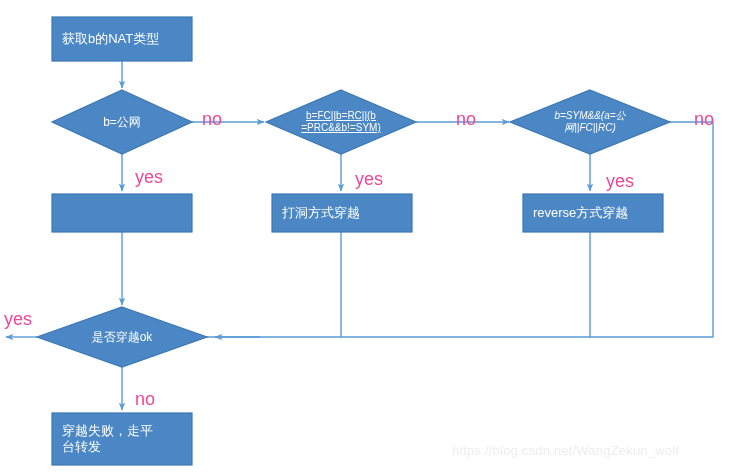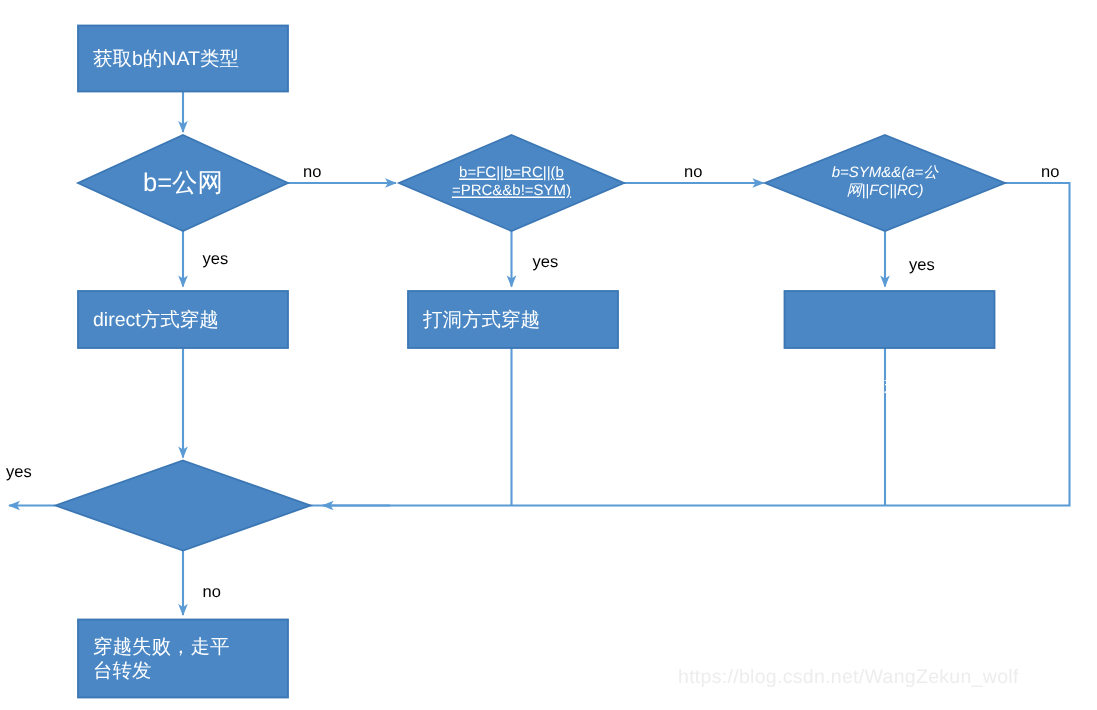--- a/index.html
+++ b/index.html
@@ -35,30 +35,30 @@
     text-align: center;
     pointer-events: none;
     white-space: pre-line;
   }
   .node-label.box-label {
     justify-content: flex-start;
     padding-left: 10px;
     text-align: left;
   }
   .node-label.diamond-label {
-    font-size: 17px;
+    font-size: 12px;
   }
   .node-label.diamond-label.small {
     font-size: 10px;
     line-height: 1.2;
   }
   .edge-label {
     position: absolute;
-    color: #000000;
-    font-size: 11px;
+    color: #ec4899;
+    font-size: 18px;
     line-height: 1;
     white-space: nowrap;
   }
   .watermark {
     position: absolute;
     color: #ededed;
     font-size: 13px;
     line-height: 1;
     white-space: nowrap;
     letter-spacing: 0.2px;
@@ -121,26 +121,26 @@
   <div class="node-label box-label" style="left:52px; top:17px; width:140px; height:44px;">获取b的NAT类型</div>
 
   <div class="node-label diamond-label" style="left:52px; top:90px; width:140px; height:64px;">b=公网</div>
 
   <div class="node-label diamond-label small" style="left:276px; top:92px; width:130px; height:60px;text-decoration:underline;">b=FC||b=RC||(b
 =PRC&amp;&amp;b!=SYM)</div>
 
   <div class="node-label diamond-label small" style="left:525px; top:92px; width:130px; height:60px;font-style:italic;">b=SYM&amp;&amp;(a=公
 网||FC||RC)</div>
 
-  <div class="node-label box-label" style="left:52px; top:194px; width:140px; height:38px;">direct方式穿越</div>
 
   <div class="node-label box-label" style="left:272px; top:194px; width:140px; height:38px;">打洞方式穿越</div>
 
-  <div class="node-label box-label" style="left:523px; top:194px; width:140px; height:38px;margin-top:44px;">reverse方式穿越</div>
+  <div class="node-label box-label" style="left:523px; top:194px; width:140px; height:38px;">reverse方式穿越</div>
 
+  <div class="node-label diamond-label" style="left:42px; top:307px; width:160px; height:60px;">是否穿越ok</div>
 
   <div class="node-label box-label" style="left:52px; top:413px; width:140px; height:52px; align-items:center;">穿越失败，走平
 台转发</div>
 
   <div class="edge-label" style="left:202px; top:110px;">no</div>
   <div class="edge-label" style="left:456px; top:110px;">no</div>
   <div class="edge-label" style="left:694px; top:110px;">no</div>
   <div class="edge-label" style="left:135px; top:168px;">yes</div>
   <div class="edge-label" style="left:355px; top:170px;">yes</div>
   <div class="edge-label" style="left:606px; top:172px;">yes</div>

